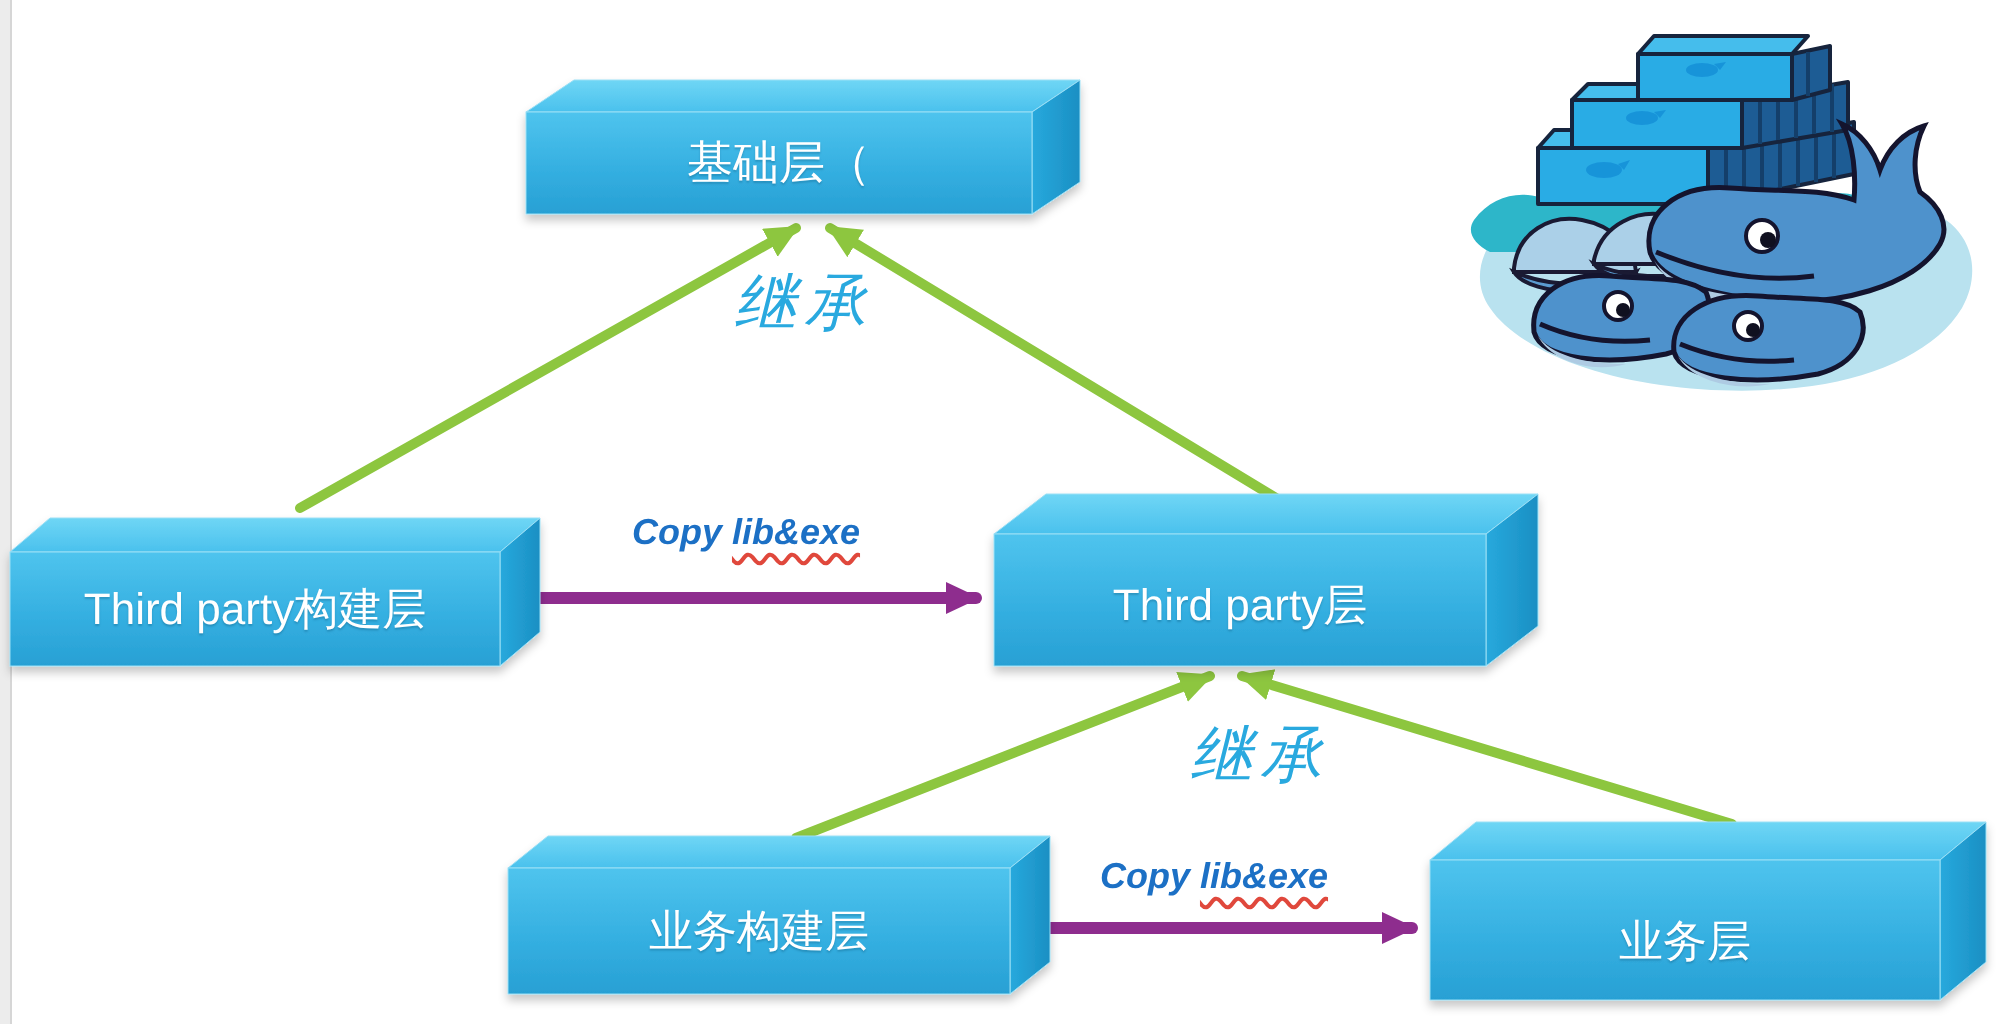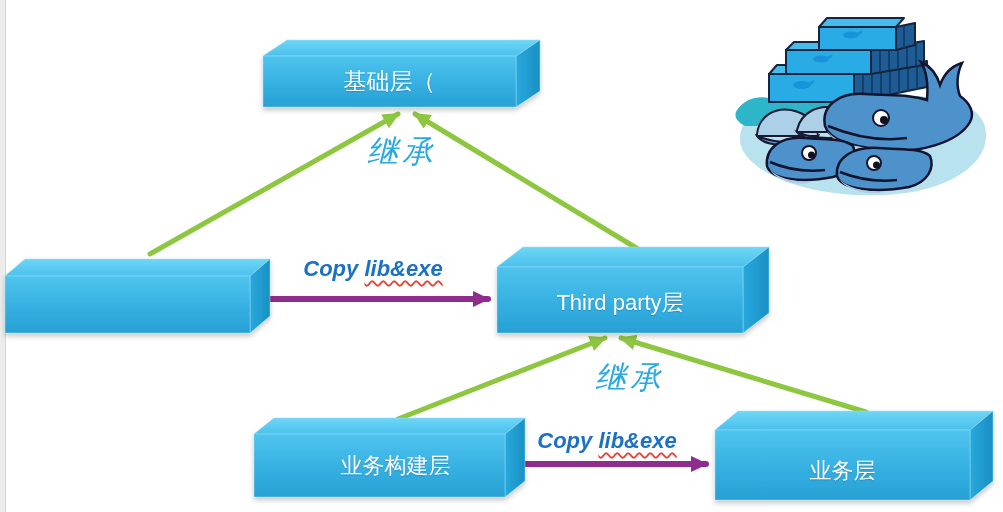--- a/index.html
+++ b/index.html
@@ -7,21 +7,21 @@
        font-family:"Liberation Sans","DejaVu Sans",sans-serif;}
   .stage{position:relative;width:1003px;height:512px;background:#ffffff;padding-left:47px;}
   .edge-strip{position:absolute;left:0;top:0;width:5px;height:512px;
               background:#ececec;border-right:1px solid #d6d6d6;}
   .layer-svg{position:absolute;left:0;top:0;}
   .logo-wrap{position:absolute;left:731px;top:2px;width:272px;height:196px;}
   .box-label{position:absolute;display:flex;align-items:center;justify-content:center;
              color:#ffffff;font-size:22px;white-space:nowrap;text-shadow:0 1px 1px rgba(0,60,90,.25);}
   .edge-label{position:absolute;white-space:nowrap;text-align:center;font-style:italic;}
   .inherit{color:#29A9DF;font-size:31px;letter-spacing:4px;}
-  .copy{color:#1C70C5;font-size:22px;font-weight:600;}
+  .copy{color:#1C70C5;font-size:18px;font-weight:600;}
   .sq{text-decoration:underline;text-decoration-style:wavy;
       text-decoration-color:#E0483C;text-decoration-thickness:1.5px;
       text-underline-offset:4px;}
   svg{display:block;}
 </style>
 </head>
 <body>
 
 <div class="stage">
 
@@ -192,22 +192,23 @@
         <path d="M109,170 Q136,181 166,178" fill="none" stroke="#14142E" stroke-width="2.5"></path>
         <circle cx="143" cy="161" r="7" fill="#ffffff" stroke="#14142E" stroke-width="2"></circle>
         <circle cx="145.5" cy="163" r="3.5" fill="#101020"></circle>
       </g>
     </svg>
   </div>
 
   <div class="box-label" style="left:263px;top:56px;width:253px;height:51px;font-size:23px;">
     <span>基础层（</span>
   </div>
+  <div class="box-label" style="left:5px;top:276px;width:245px;height:57px;">Third party构建层</div>
   <div class="box-label" style="left:497px;top:267px;width:246px;height:71px;">Third party层</div>
-  <div class="box-label" style="left:270px;top:434px;width:251px;height:63px;">业务构建层</div>
+  <div class="box-label" style="left:254px;top:434px;width:251px;height:63px;">业务构建层</div>
   <div class="box-label" style="left:715px;top:430px;width:255px;height:82px;text-align:right;">业务层</div>
 
   <div class="edge-label inherit" style="left:352px;top:131px;width:100px;">继承</div>
   <div class="edge-label inherit" style="left:580px;top:357px;width:100px;">继承</div>
   <div class="edge-label copy" style="left:288px;top:256px;width:170px;">
     <span>Copy </span><span class="sq">lib&amp;exe</span>
   </div>
   <div class="edge-label copy" style="left:522px;top:428px;width:170px;">
     <span>Copy </span><span class="sq">lib&amp;exe</span>
   </div>

